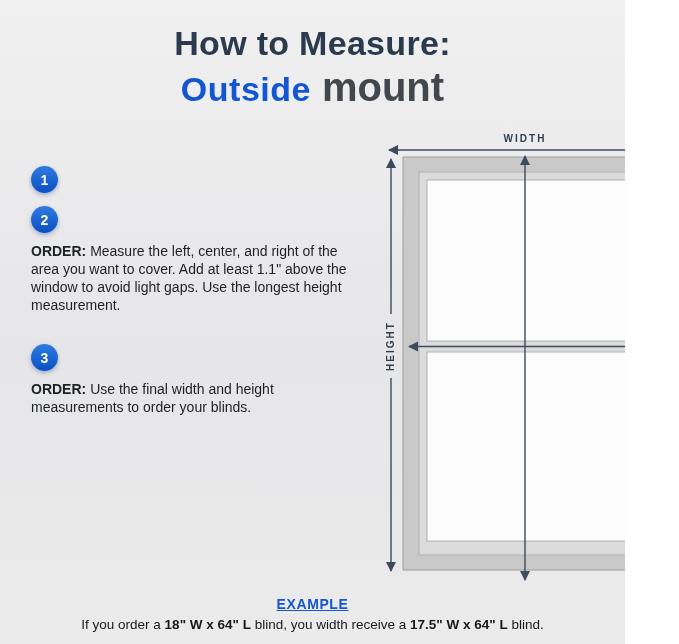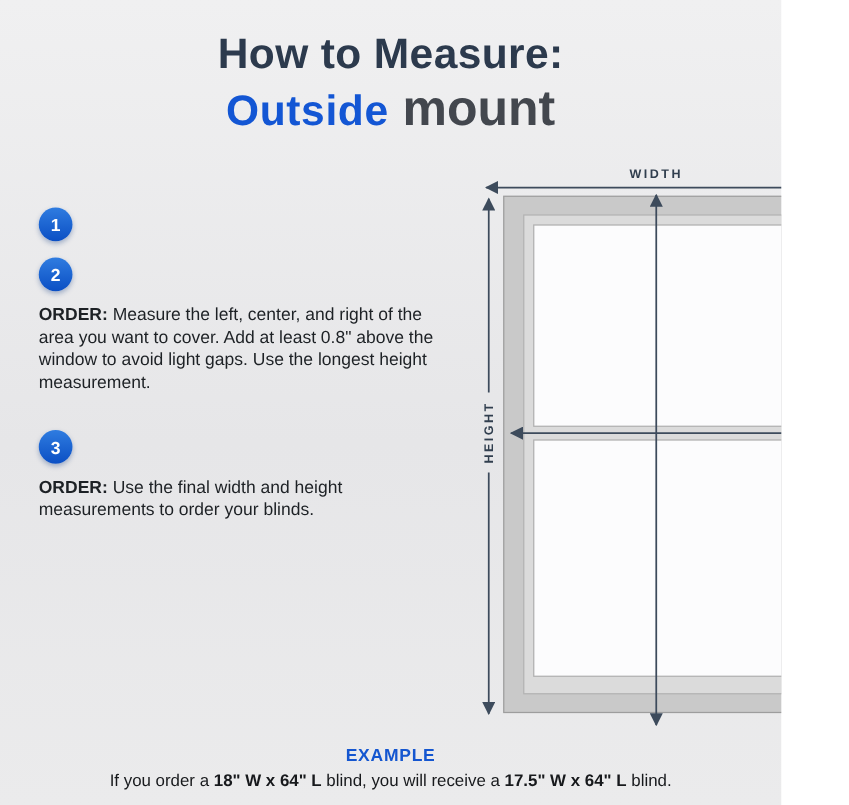--- a/index.html
+++ b/index.html
@@ -32,21 +32,21 @@
   .step-text { font-size:14px; line-height:18px; color:#1d2125; }
   .step-text b { font-weight:700; }
   
   .diagram { position:absolute; left:372px; top:128px; }
   .dim-label {
     font-size:10px; font-weight:700; letter-spacing:2px;
     fill:#303e4e; font-family:"Liberation Sans","DejaVu Sans",sans-serif;
   }
   
   .example { position:absolute; left:0; right:0; top:596px; text-align:center; }
-  .example-heading { font-size:14px; font-weight:800; color:#1456d0; letter-spacing:.6px; margin-bottom:5px; }
+  .example-heading { font-size:14px; font-weight:800; color:#1456d0; letter-spacing:.6px; margin-bottom:5px;text-decoration:underline; }
   .example-text { font-size:13.5px; color:#17191c; }
   .example-text b { font-weight:700; }
 </style>
 </head>
 <body>
 
 <div class="page">
 
   <div class="title">
     <div class="title-line1">How to Measure:</div>
@@ -55,21 +55,21 @@
     </div>
   </div>
 
   <div class="steps">
     <div class="step step-1">
       <div class="step-num">1</div>
     </div>
     <div class="step step-2">
       <div class="step-num">2</div>
       <div class="step-text">
-        <b>ORDER:</b> <span>Measure the left, center, and right of the area you want to cover. Add at least 0.8" above the window to avoid light gaps. Use the longest height measurement.</span>
+        <b>ORDER:</b> <span>Measure the left, center, and right of the area you want to cover. Add at least 1.1" above the window to avoid light gaps. Use the longest height measurement.</span>
       </div>
     </div>
     <div class="step step-3">
       <div class="step-num">3</div>
       <div class="step-text">
         <b>ORDER:</b> <span>Use the final width and height measurements to order your blinds.</span>
       </div>
     </div>
   </div>
 
@@ -92,17 +92,17 @@
     <line x1="19" y1="250" x2="19" y2="443" stroke="#3d4b5c" stroke-width="1.4" marker-end="url(#arr)"></line>
     <text transform="translate(22,218) rotate(-90)" text-anchor="middle" class="dim-label">HEIGHT</text>
 
     <line x1="153" y1="28" x2="153" y2="452" stroke="#3d4b5c" stroke-width="1.4" marker-start="url(#arr)" marker-end="url(#arr)"></line>
     <line x1="37" y1="218.5" x2="280" y2="218.5" stroke="#3d4b5c" stroke-width="1.4" marker-start="url(#arr)" marker-end="url(#arr)"></line>
   </svg>
 
   <div class="example">
     <div class="example-heading">EXAMPLE</div>
     <div class="example-text">
-      <span>If you order a </span><b>18" W x 64" L</b><span> blind, you will receive a </span><b>17.5" W x 64" L</b><span> blind.</span>
+      <span>If you order a </span><b>18" W x 64" L</b><span> blind, you width receive a </span><b>17.5" W x 64" L</b><span> blind.</span>
     </div>
   </div>
 
 </div>
 
 </body></html>

